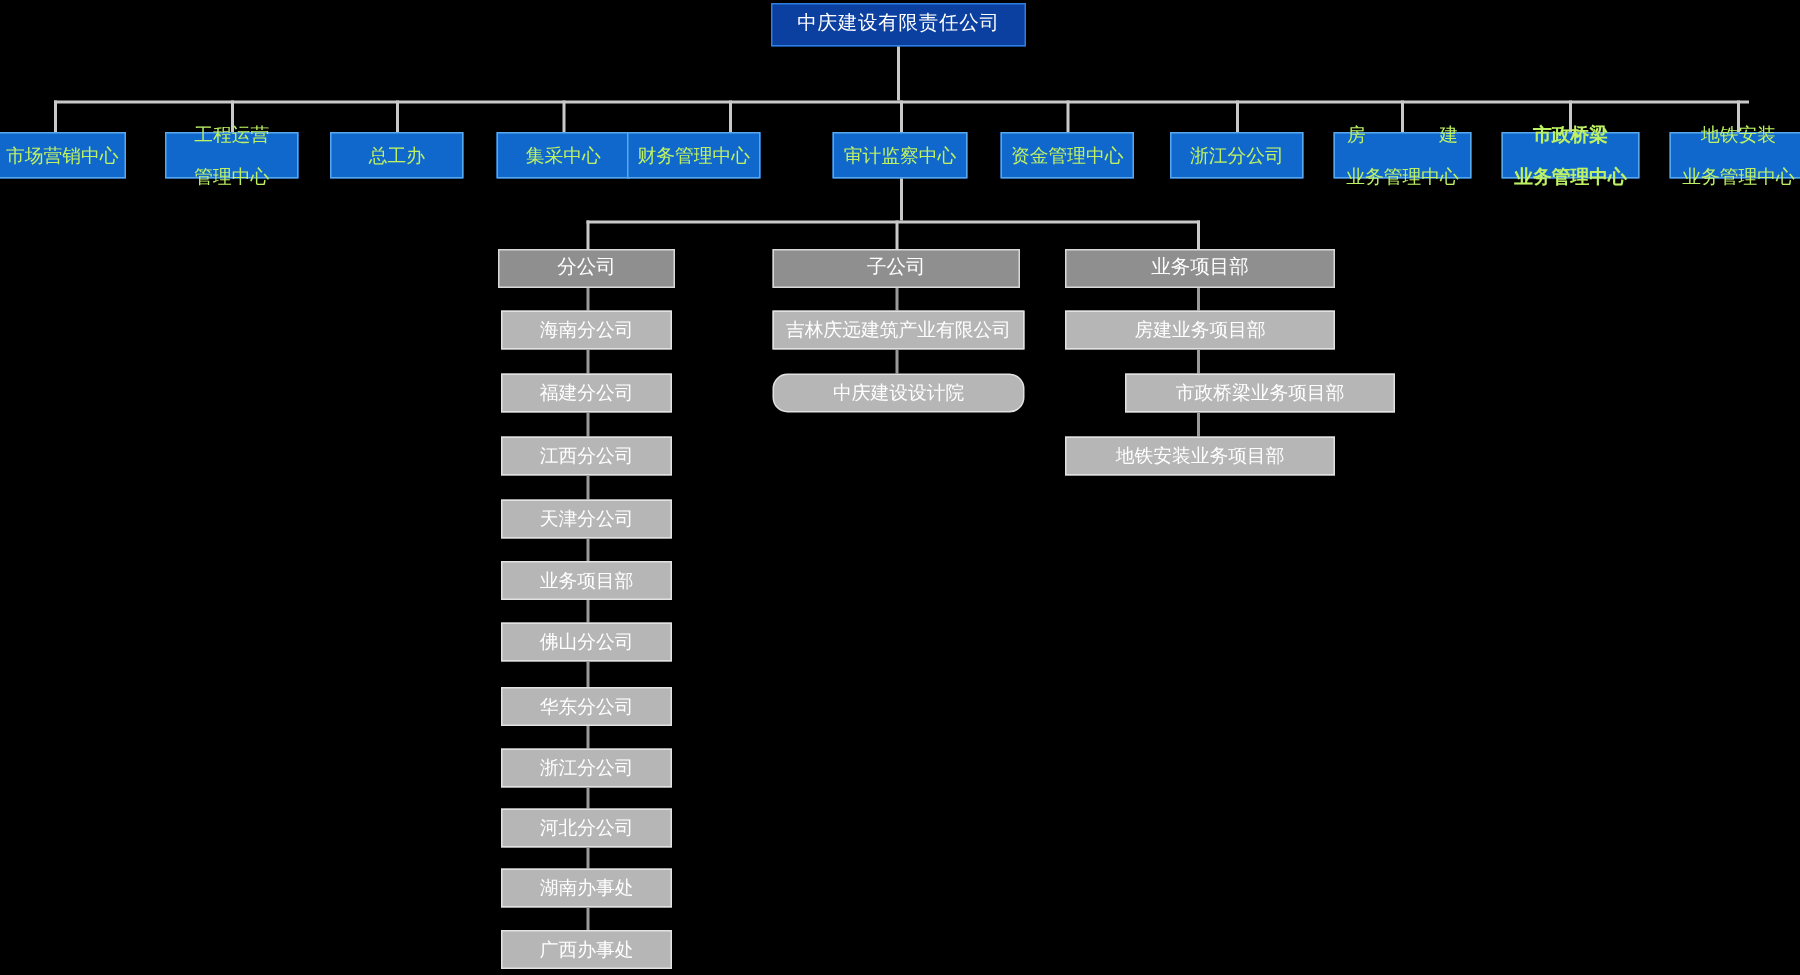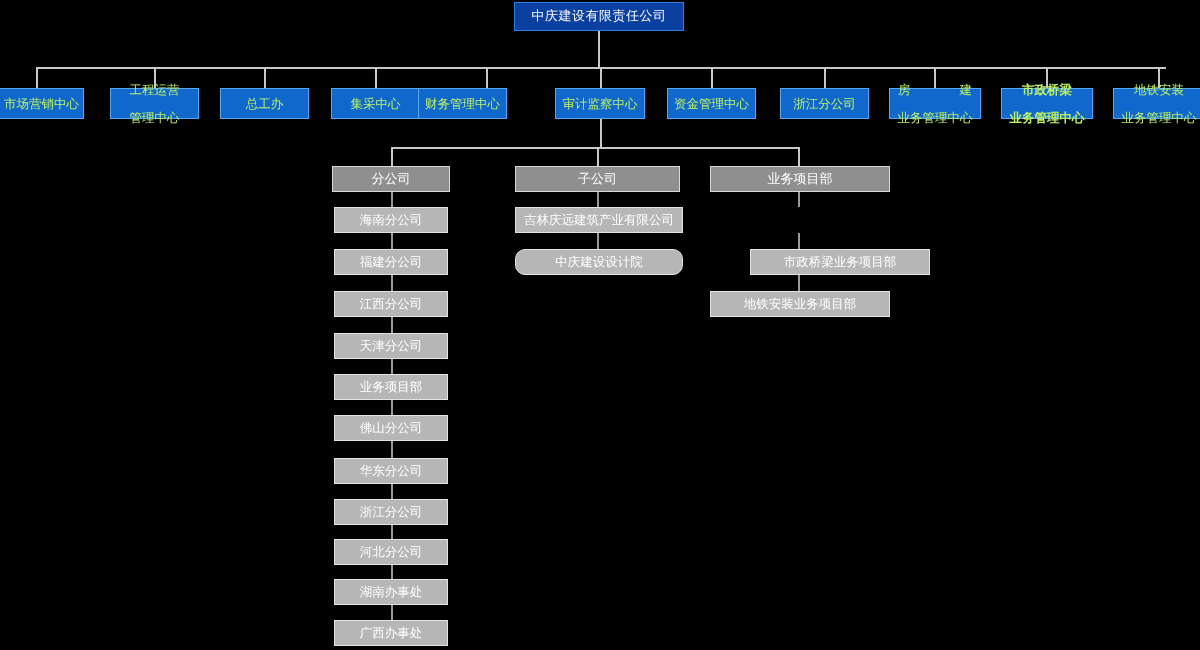--- a/index.html
+++ b/index.html
@@ -242,20 +242,23 @@
   <div class="node leaf" style="left:515px; top:207px; width:168px; height:26px;">
     <span>吉林庆远建筑产业有限公司</span>
   </div>
 
   <div class="conn v thin" style="left:597px; top:233px; height:16px;"></div>
   <div class="node leaf" style="left:515px; top:249px; width:168px; height:26px;border-radius:10px;">
     <span>中庆建设设计院</span>
   </div>
 
   <div class="conn v thin" style="left:798px; top:192px; height:15px;"></div>
+  <div class="node leaf" style="left:710px; top:207px; width:180px; height:26px;">
+    <span>房建业务项目部</span>
+  </div>
 
   <div class="conn v thin" style="left:798px; top:233px; height:16px;"></div>
   <div class="node leaf" style="left:710px; top:249px; width:180px; height:26px;margin-left:40px;">
     <span>市政桥梁业务项目部</span>
   </div>
 
   <div class="conn v thin" style="left:798px; top:275px; height:16px;"></div>
   <div class="node leaf" style="left:710px; top:291px; width:180px; height:26px;">
     <span>地铁安装业务项目部</span>
   </div>

